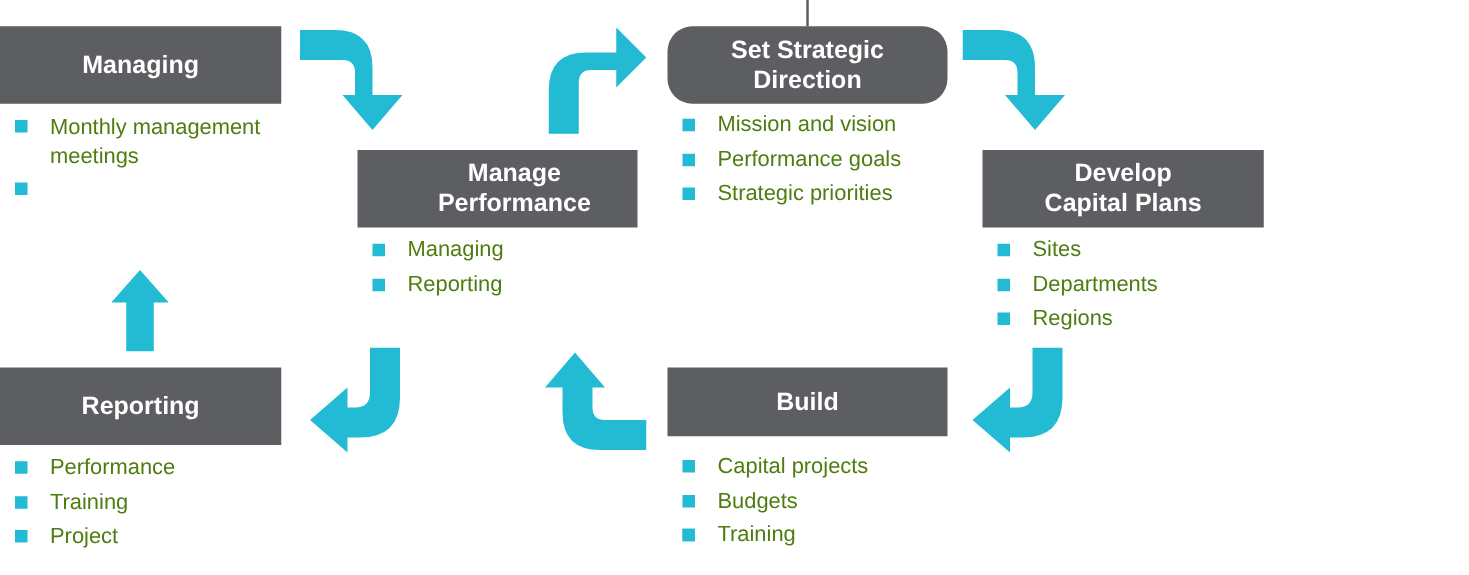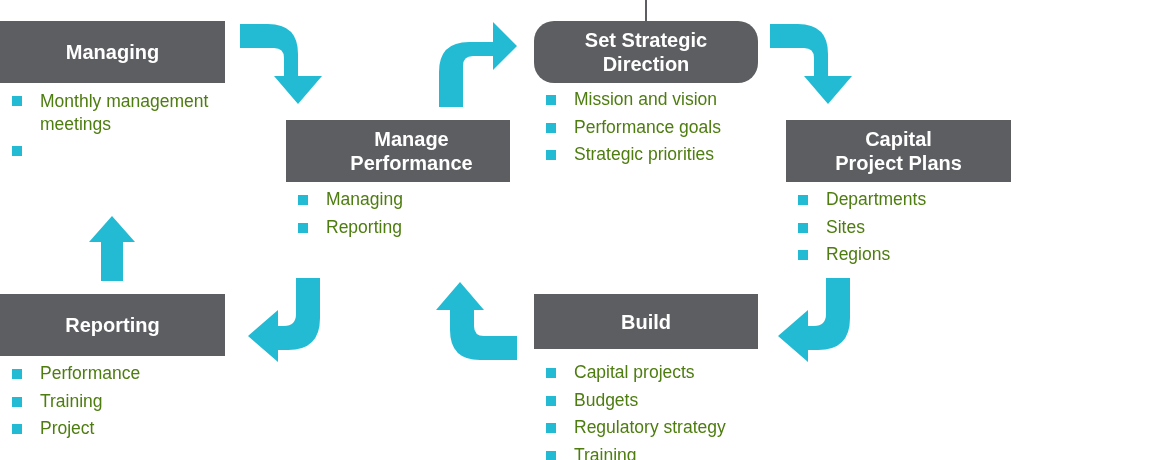--- a/index.html
+++ b/index.html
@@ -52,27 +52,27 @@
   </div>
 </div>
 <ul class="list" style="left:546px;top:86px;width:230px;">
   <li><span class="bullet"></span><span>Mission and vision</span></li>
   <li><span class="bullet"></span><span>Performance goals</span></li>
   <li><span class="bullet"></span><span>Strategic priorities</span></li>
 </ul>
 
 <div class="box" style="left:786px;top:120px;width:225px;height:62px;">
   <div>
-    <span>Capital</span>
-    <span>Project Plans</span>
+    <span>Develop</span>
+    <span>Capital Plans</span>
   </div>
 </div>
 <ul class="list" style="left:798px;top:186px;width:220px;">
+  <li><span class="bullet"></span><span>Sites</span></li>
   <li><span class="bullet"></span><span>Departments</span></li>
-  <li><span class="bullet"></span><span>Sites</span></li>
   <li><span class="bullet"></span><span>Regions</span></li>
 </ul>
 
 <div class="box" style="left:0;top:294px;width:225px;height:62px;">
   <div>
       <span>Reporting</span>
     </div>
 </div>
 <ul class="list" style="left:12px;top:360px;width:200px;">
   <li><span class="bullet"></span><span>Performance</span></li>
@@ -81,21 +81,21 @@
 </ul>
 
 <div class="box" style="left:534px;top:294px;width:224px;height:55px;">
   <div>
     <span>Build</span>
   </div>
 </div>
 <ul class="list" style="left:546px;top:359px;width:230px;">
   <li><span class="bullet"></span><span>Capital projects</span></li>
   <li><span class="bullet"></span><span>Budgets</span></li>
-  <li><span class="bullet"></span><span>Regulatory strategy</span></li>
+  <li><span class="bullet"></span></li>
   <li><span class="bullet"></span><span>Training</span></li>
 </ul>
 
 <svg class="arrow" style="left:240px;top:24px;" width="85" height="82" viewBox="0 0 85 82">
   <path d="M0 0 H28 Q58 0 58 30 V52 H82 L58 80 L34 52 H44 V34 Q44 24 34 24 H0 Z" fill="#23bbd4"></path>
 </svg>
 
 <svg class="arrow" style="left:437px;top:22px;" width="82" height="86" viewBox="0 0 82 86">
   <path d="M2 85 V50 Q2 20 32 20 H56 V0 L80 24 L56 48 V34 H36 Q26 34 26 44 V85 Z" fill="#23bbd4"></path>
 </svg>

